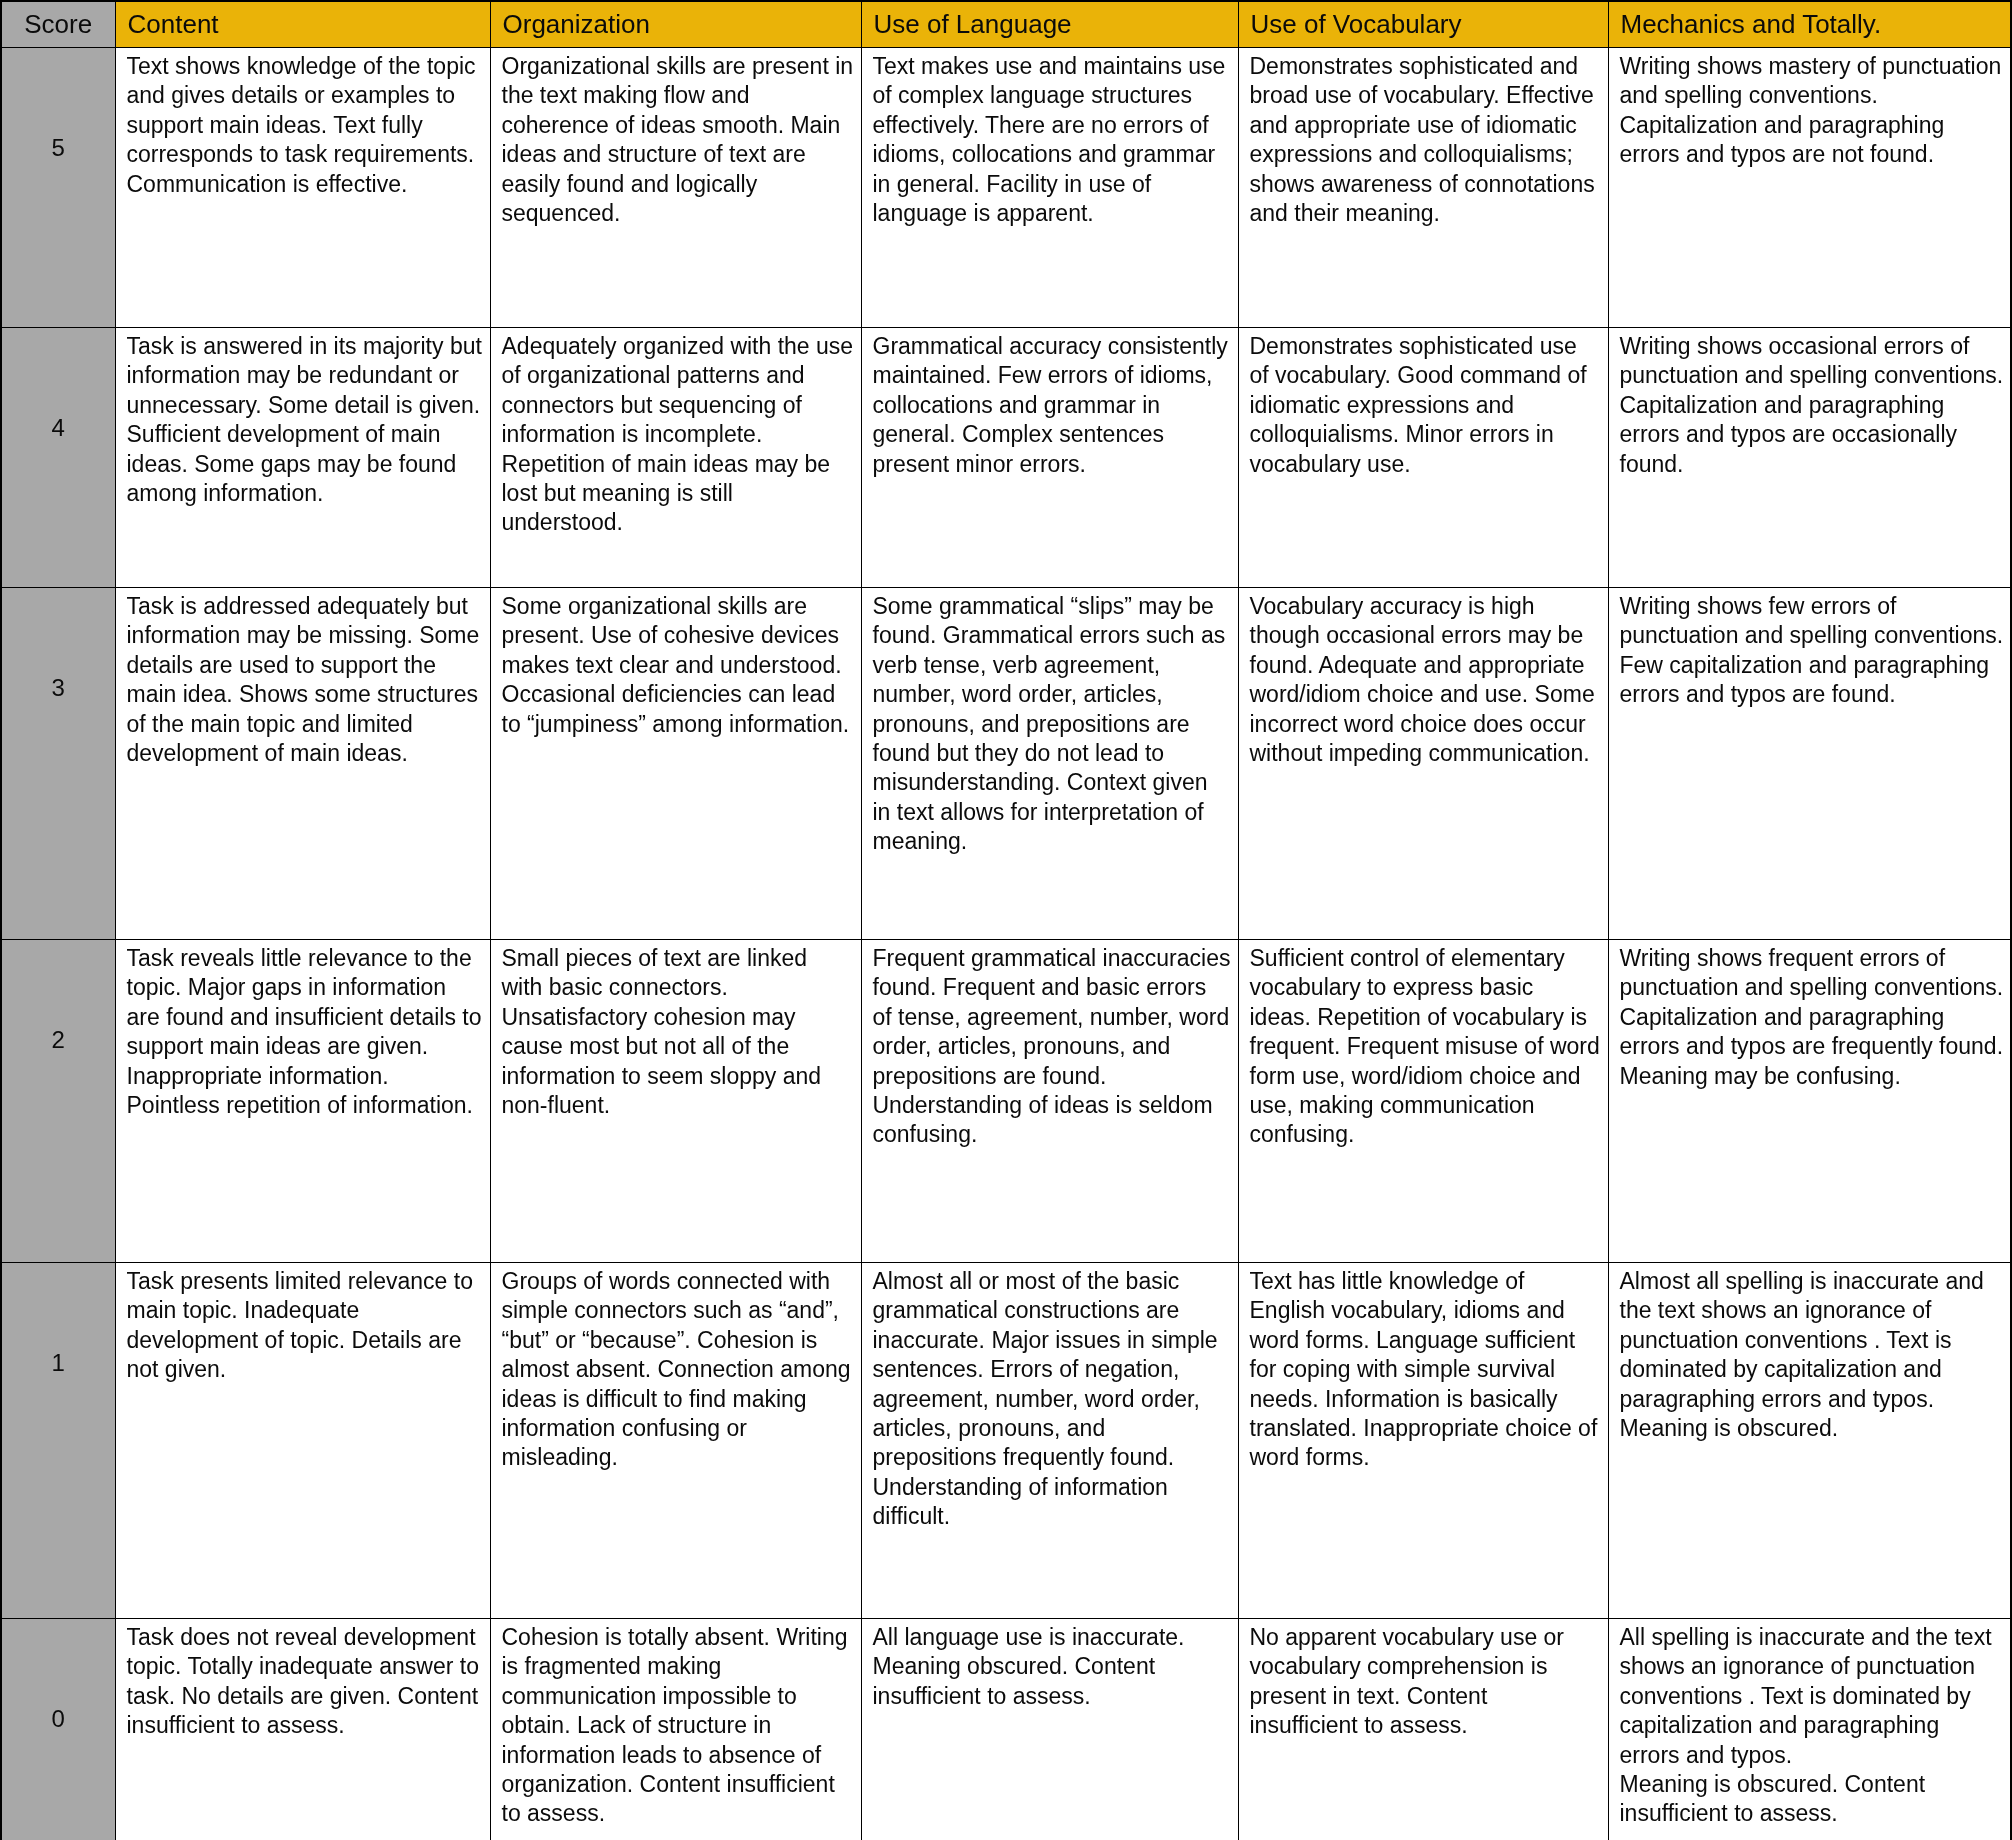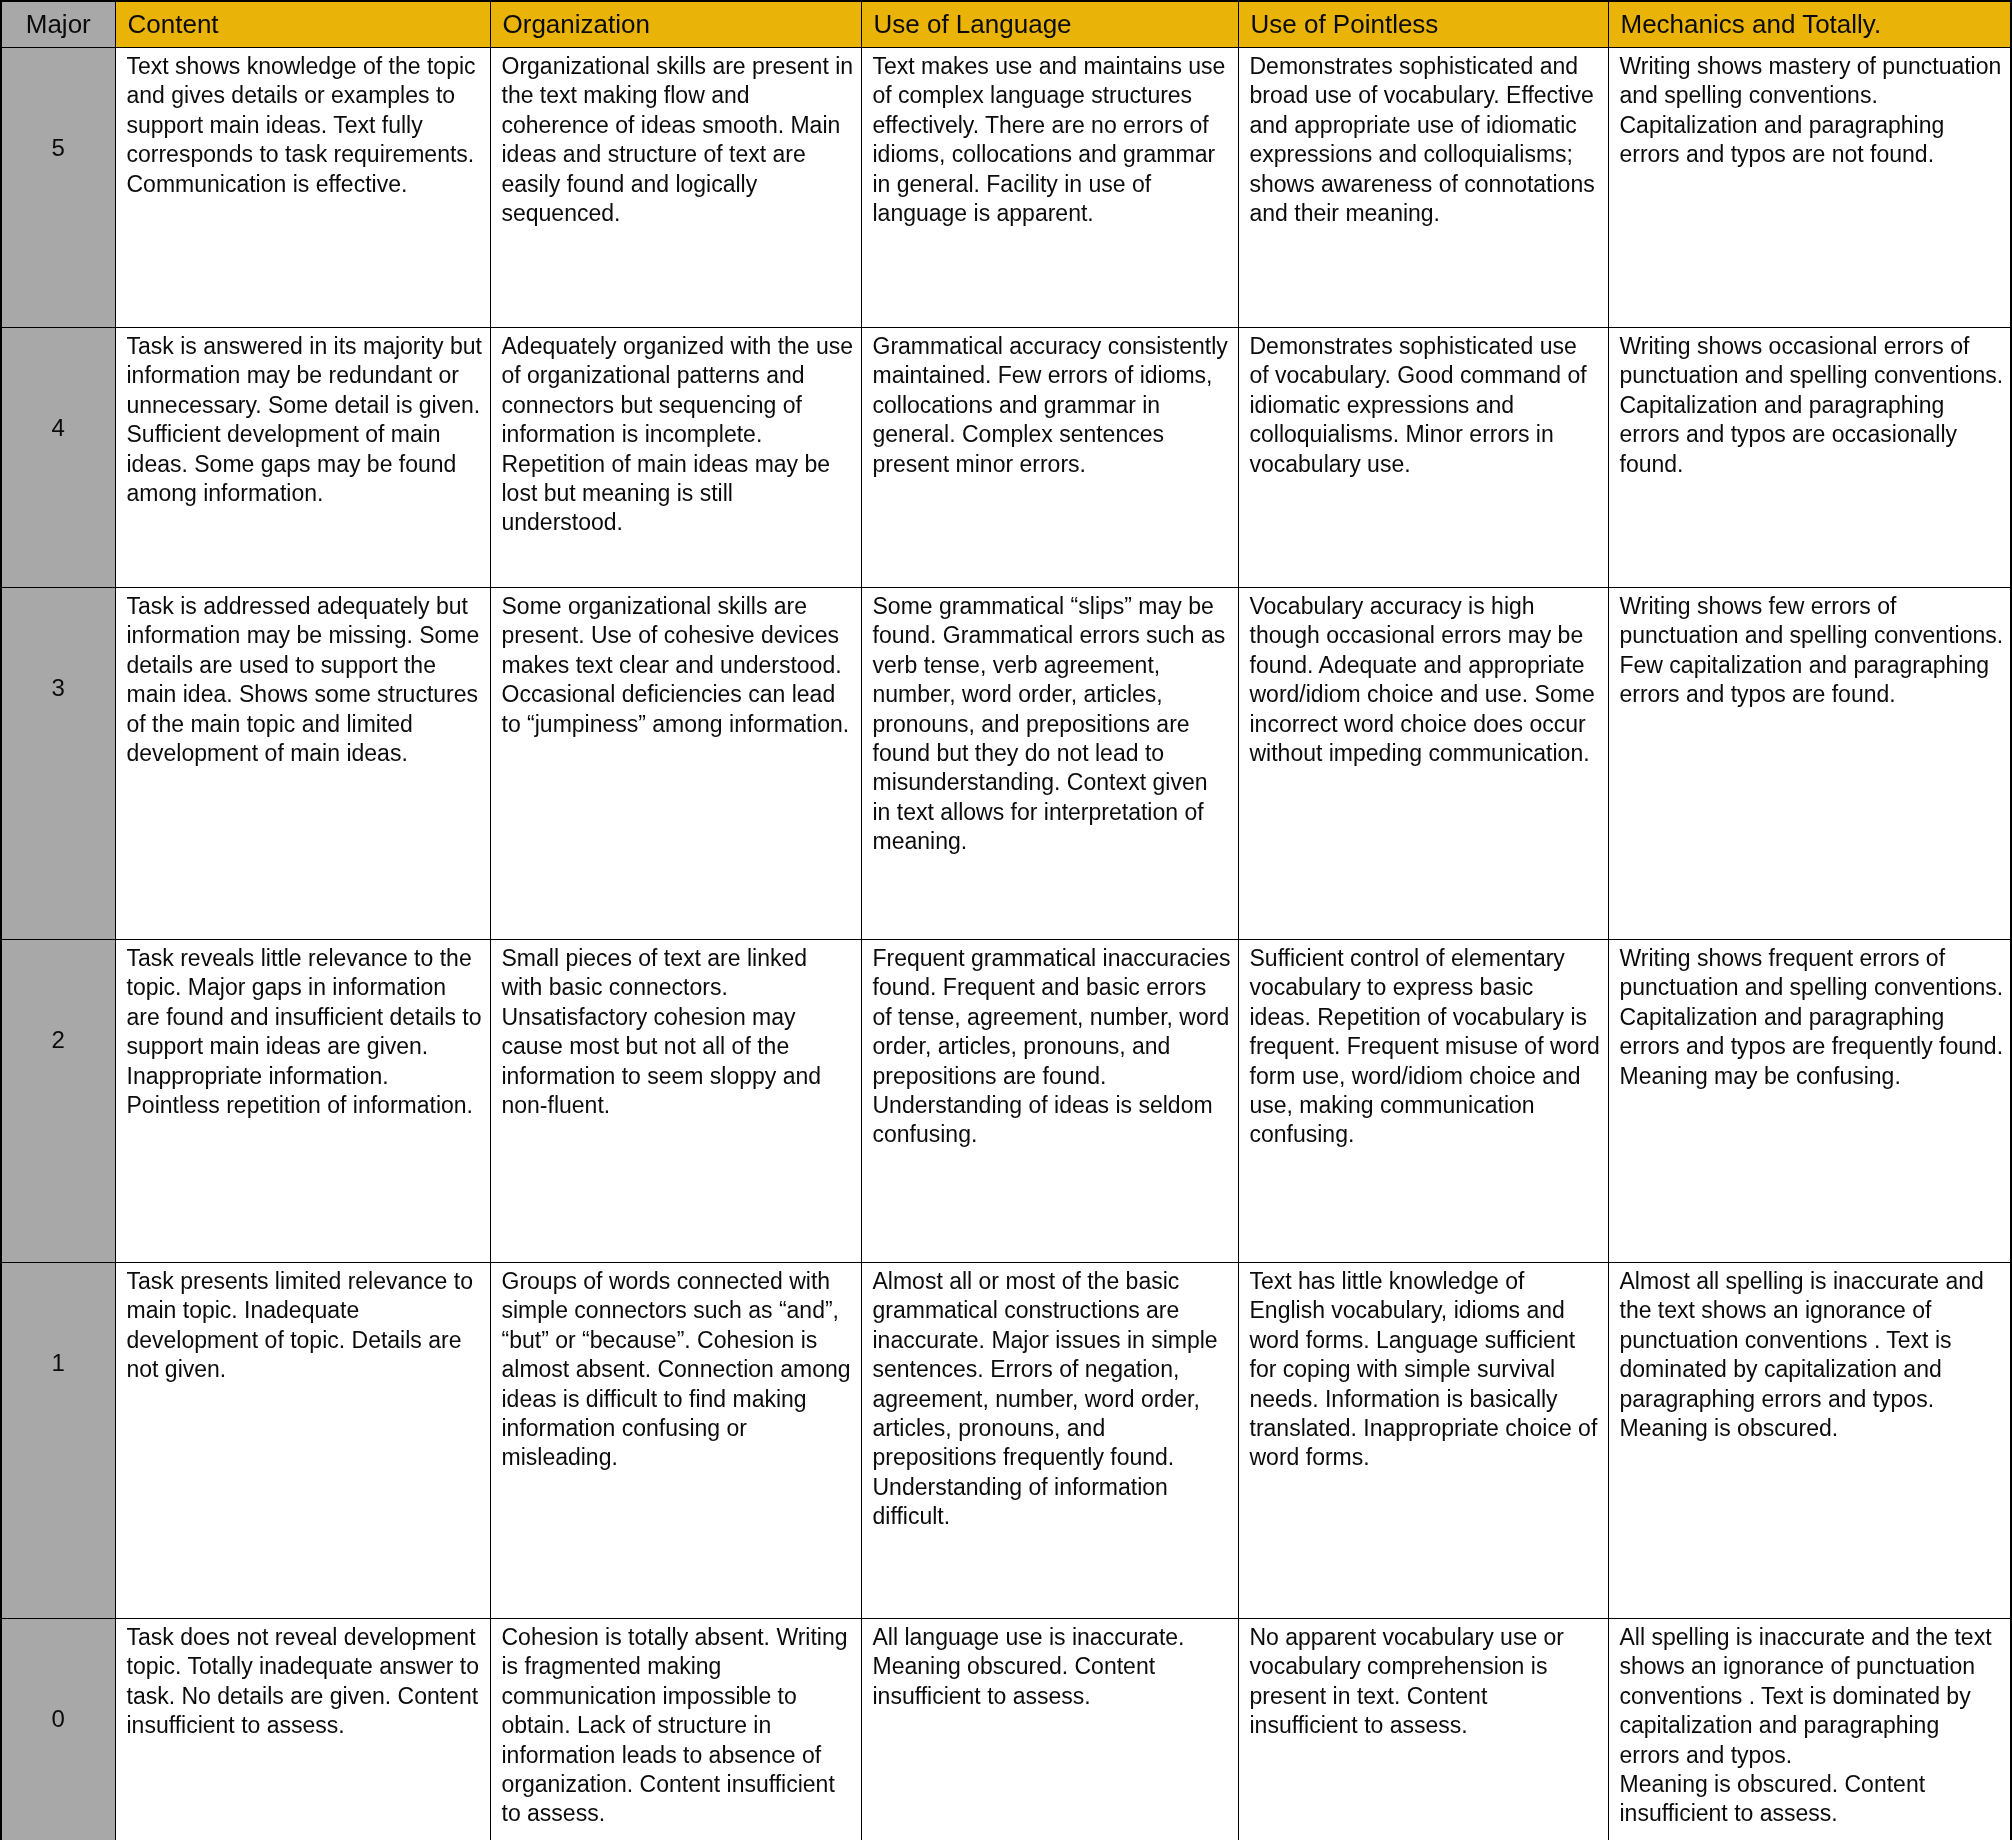--- a/index.html
+++ b/index.html
@@ -68,25 +68,25 @@
     <colgroup>
       <col style="width:114px">
       <col style="width:375px">
       <col style="width:371px">
       <col style="width:377px">
       <col style="width:370px">
       <col style="width:403px">
     </colgroup>
     <thead>
       <tr>
-        <th class="score-col">Major</th>
+        <th class="score-col">Score</th>
         <th>Content</th>
         <th>Organization</th>
         <th>Use of Language</th>
-        <th>Use of Pointless</th>
+        <th>Use of Vocabulary</th>
         <th>Mechanics and Totally.</th>
       </tr>
     </thead>
     <tbody>
         <tr>
           <td class="score-cell">5</td>
           <td>Text shows knowledge of the topic and gives details or examples to support main ideas. Text fully corresponds to task requirements. Communication is effective.</td>
           <td>Organizational skills are present in the text making flow and coherence of ideas smooth.  Main ideas and structure of text are easily found and logically sequenced.</td>
           <td>Text makes use and maintains use of complex language structures effectively. There are no errors of idioms, collocations and grammar in general. Facility in use of language is apparent.</td>
           <td>Demonstrates sophisticated and broad use of vocabulary. Effective and appropriate use of idiomatic expressions and colloquialisms; shows awareness of connotations and their meaning.</td>

